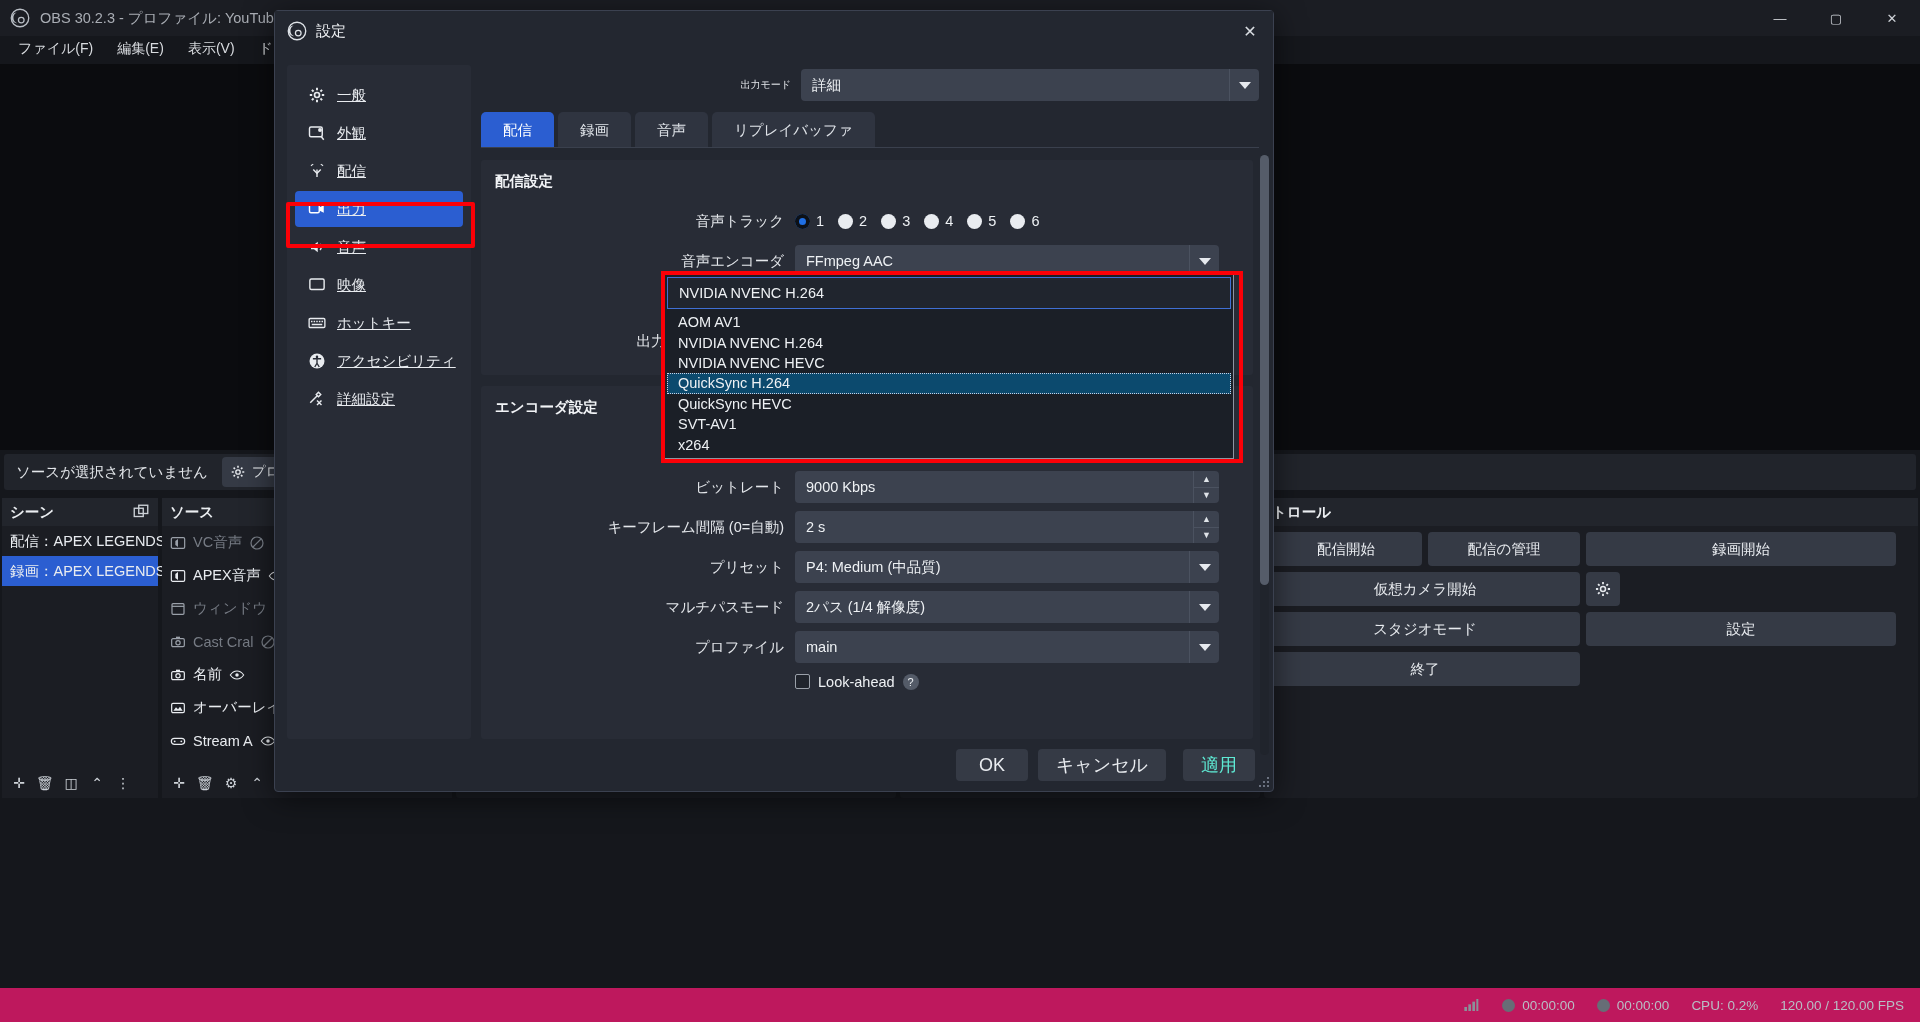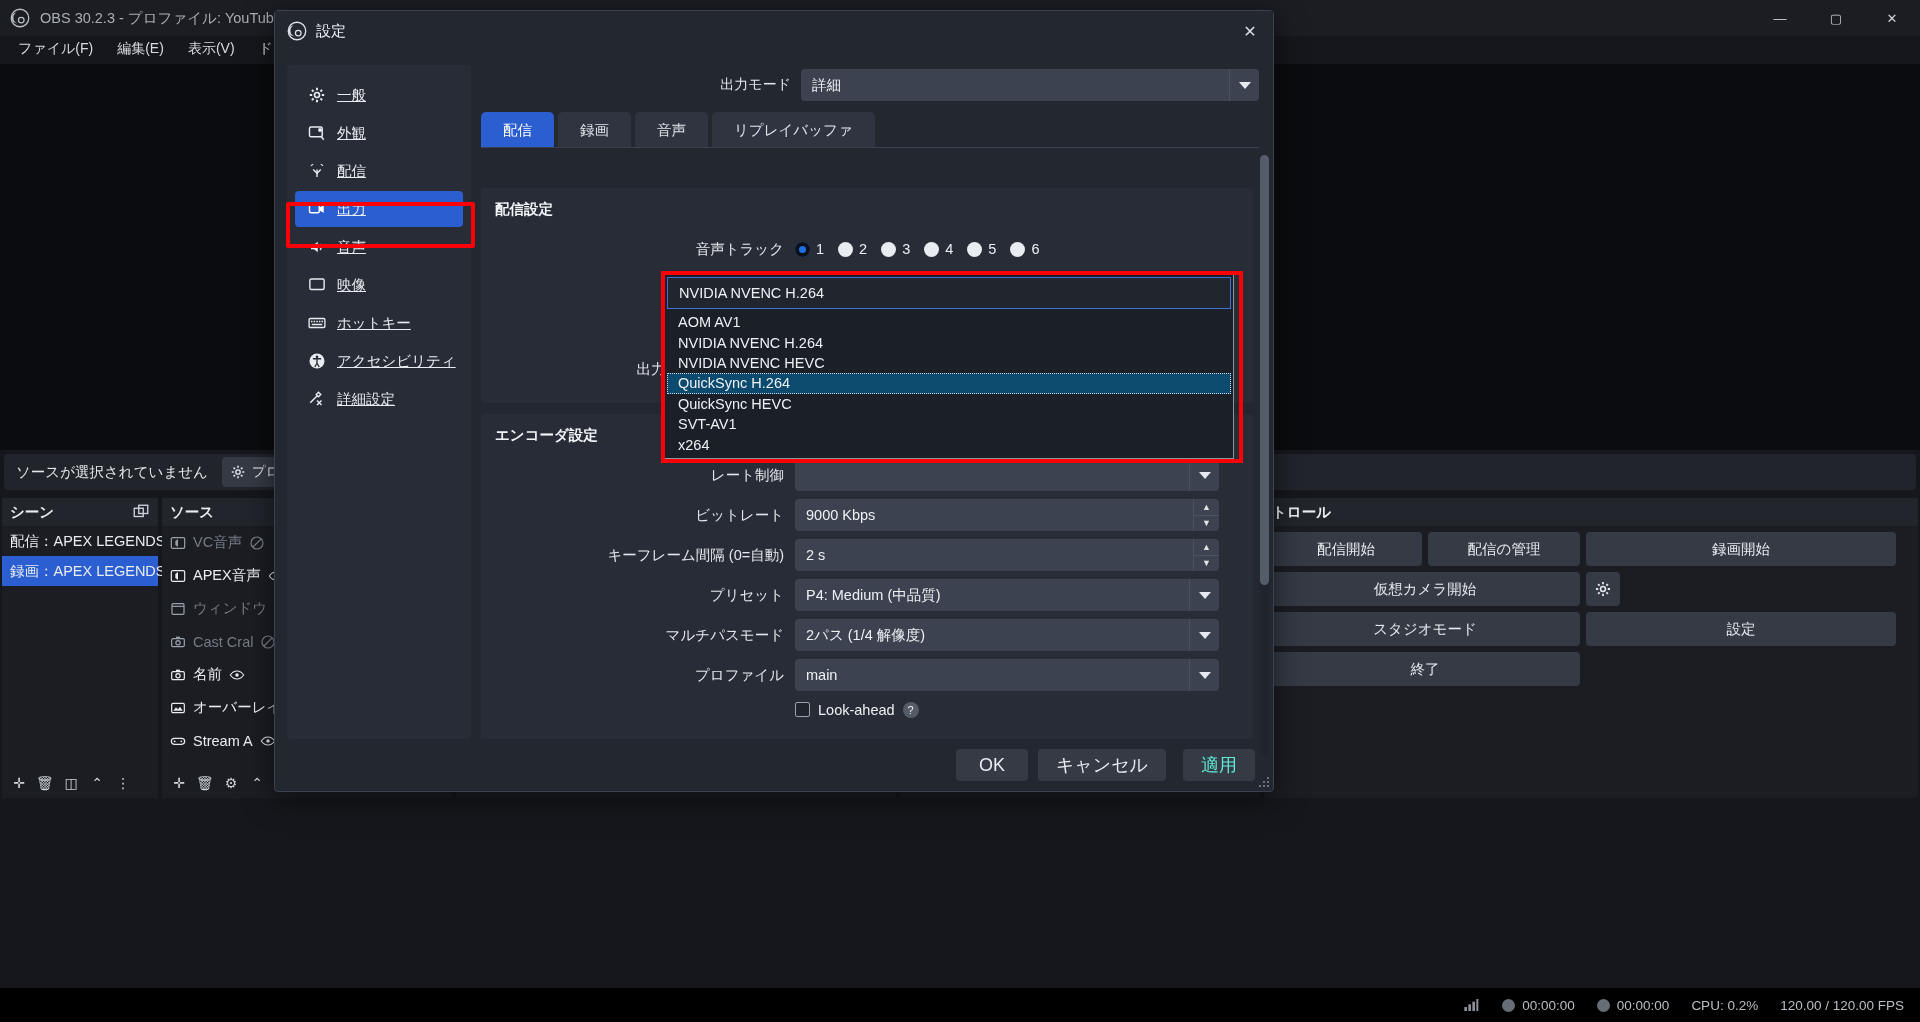--- a/index.html
+++ b/index.html
@@ -95,21 +95,21 @@
     background: #353a45; border-radius: 4px; height: 34px;
     display: flex; align-items: center; justify-content: center;
     font-size: 14.5px; color: #e8ebef;
   }
   .ctrl-w-half { width: 152px; }
   .ctrl-w-full { width: 310px; }
 
   
   .obs-status {
     position: absolute; left: 0; bottom: 0; width: 1920px; height: 34px;
-    background: #000000; display: flex; align-items: center;
+    background: #be185d; display: flex; align-items: center;
     justify-content: flex-end; gap: 22px; padding-right: 16px;
     font-size: 13.5px; color: #b9bec5;
   }
   .stat { display: flex; align-items: center; gap: 7px; }
   .dot { width: 13px; height: 13px; border-radius: 50%; background: #676d76; }
 
   
   .dlg {
     position: absolute; left: 274px; top: 10px; width: 1000px; height: 782px;
     background: #232730; border: 1px solid #3b4150; border-radius: 4px;
@@ -147,21 +147,21 @@
     border: 4px solid #fb0007; border-radius: 2px; pointer-events: none;
   }
 
   
   .pane { position: absolute; left: 206px; top: 0; right: 0; bottom: 52px; }
 
   .mode-row {
     position: absolute; left: 0; top: 18px; right: 14px; height: 32px;
     display: flex; align-items: center;
   }
-  .mode-lbl { width: 320px; text-align: right; font-size: 14px;
+  .mode-lbl { width: 320px; text-align: right; font-size: 10px;
     color: #e4e7eb; padding-right: 10px; }
   .combo {
     flex: 1; height: 32px; background: #3c424f; border-radius: 4px;
     display: flex; align-items: center; position: relative;
     font-size: 14.5px; color: #eef1f4; padding-left: 11px;
   }
   .combo .arrow {
     position: absolute; right: 0; top: 0; width: 30px; height: 100%;
     display: flex; align-items: center; justify-content: center;
     border-left: 1px solid #4b5260;
@@ -178,21 +178,20 @@
   }
   .tab.active { background: #2b5ed1; color: #fff; }
 
   .tabline { position: absolute; left: 0; top: 96px; right: 14px; height: 1px;
     background: #3a404d; }
 
   
   .content {
     position: absolute; left: 0; top: 98px; right: 0; bottom: 0;
     overflow: hidden;
-    margin-top: 28px;
   }
   .group {
     position: relative; margin: 11px 20px 0 0; background: #282c36;
     border-radius: 3px; padding: 12px 14px 14px 14px;
   }
   .group > .gtitle { font-size: 14.5px; font-weight: bold; color: #f2f4f7;
     margin-bottom: 10px; }
 
   .frow { display: flex; align-items: center; min-height: 40px; }
   .flbl { width: 300px; text-align: right; padding-right: 11px;

